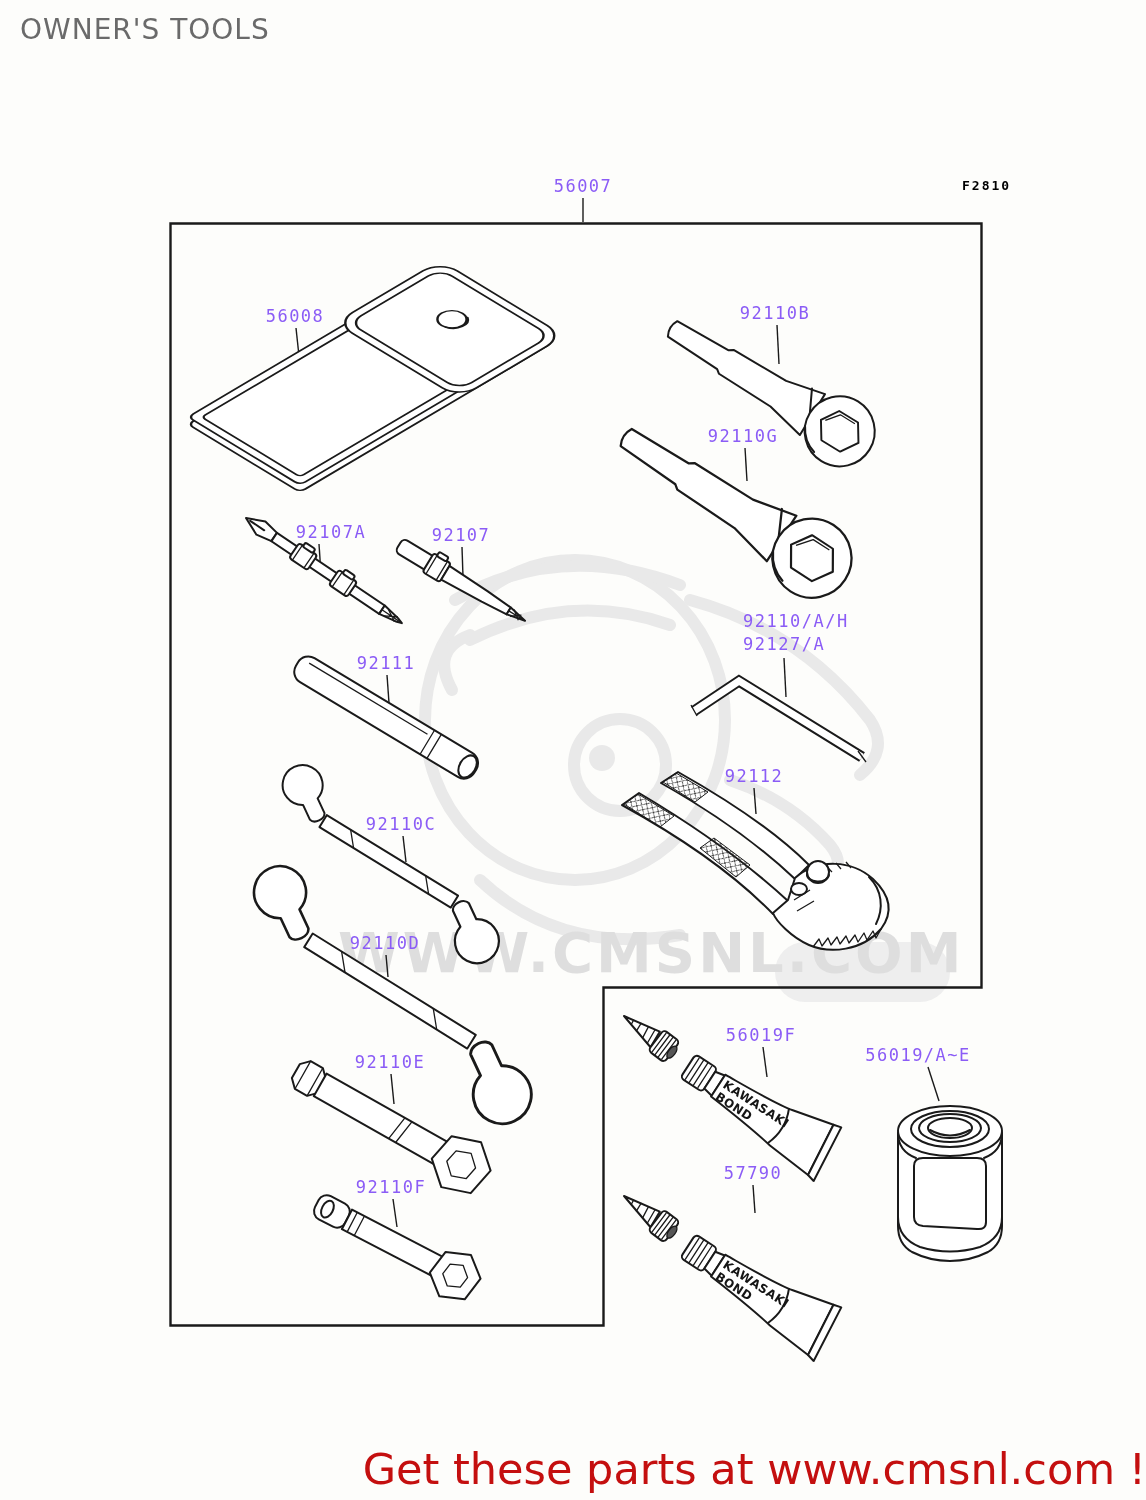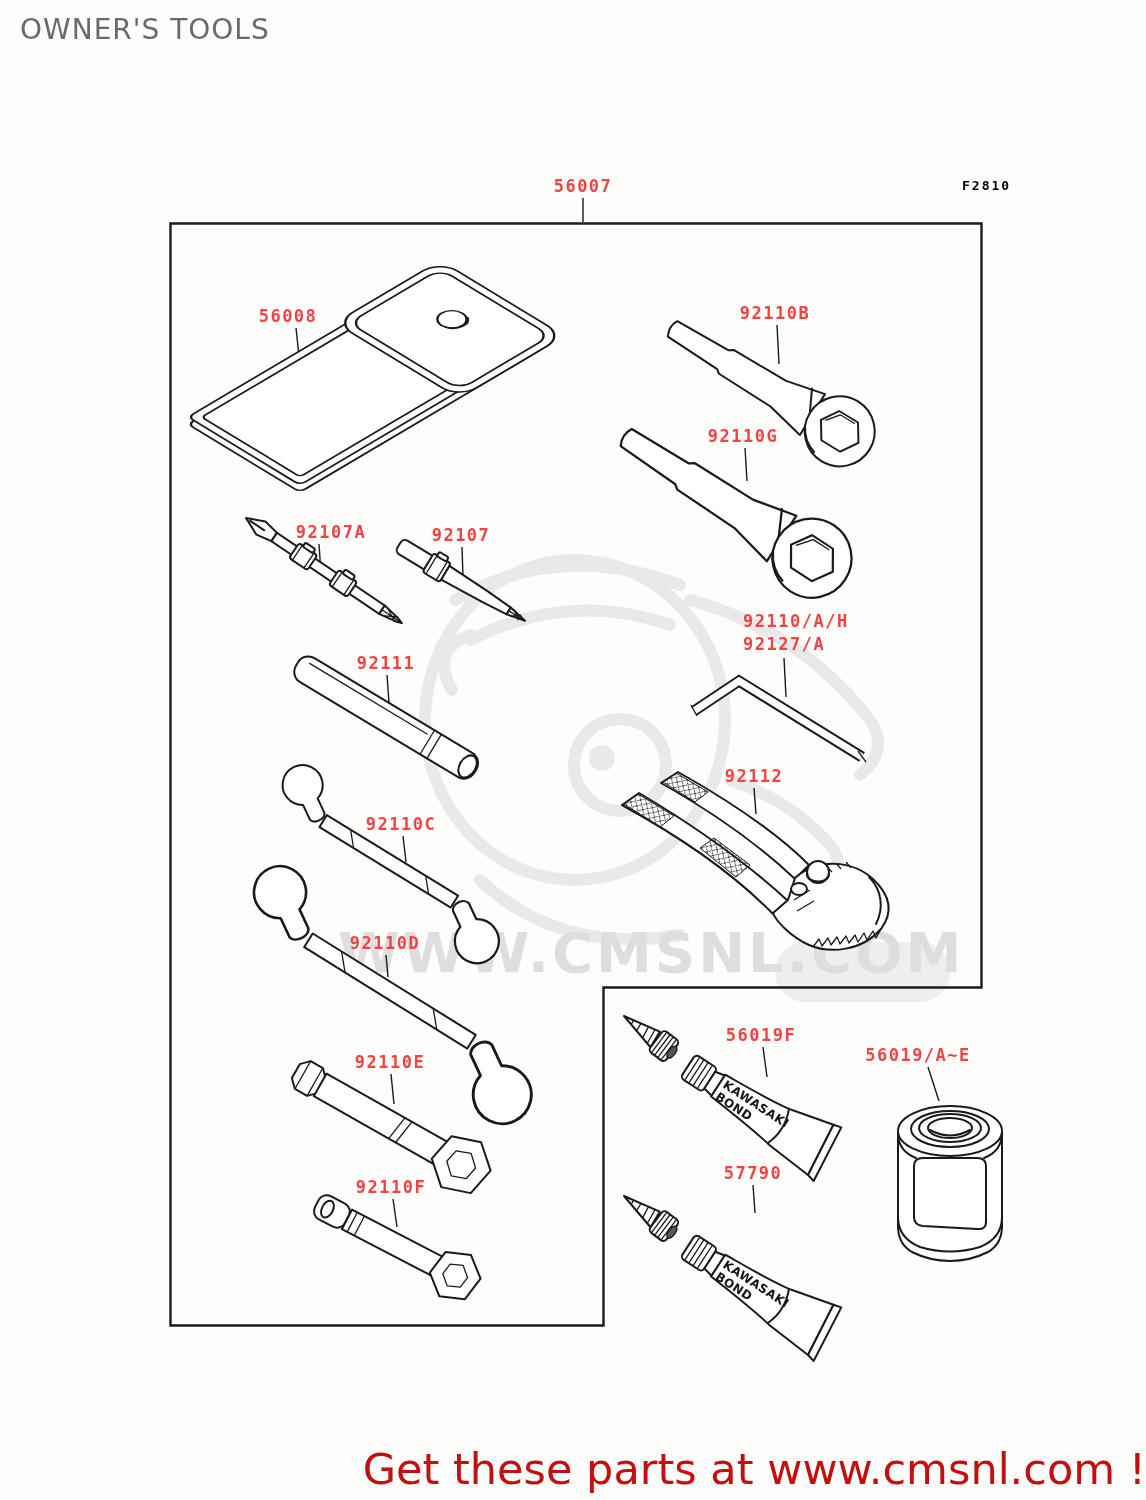--- a/index.html
+++ b/index.html
@@ -3,21 +3,21 @@
 <meta charset="utf-8">
 <style>
   html,body{margin:0;padding:0;background:#fff;}
   .stage{position:relative;width:1146px;height:1500px;background:#fdfdfb;overflow:hidden;
          font-family:"DejaVu Sans",sans-serif;}
   .page-title{position:absolute;left:20px;top:13px;font-size:28px;color:#6a6a6a;
               letter-spacing:1px;white-space:nowrap;}
   .fig-code{position:absolute;left:962px;top:178px;font-family:"DejaVu Sans Mono",monospace;
             font-weight:bold;font-size:13px;letter-spacing:2px;color:#000000;}
   .plabel{position:absolute;transform:translateX(-50%);font-family:"DejaVu Sans Mono",monospace;
-          font-weight:bold;font-size:17px;letter-spacing:1.5px;color:#ef4444;white-space:nowrap;}
+          font-weight:normal;font-size:17px;letter-spacing:1.5px;color:#8b5cf6;white-space:nowrap;}
   .plabel.leftalign{transform:none;}
   .banner{position:absolute;left:0;top:1444px;width:100%;text-align:right;font-size:43px;
           color:#c40f0f;text-decoration:none;display:block;white-space:nowrap;cursor:pointer;}
   svg.art{position:absolute;left:0;top:0;}
   .o{stroke:#1a1a1a;stroke-width:2;fill:#fff;stroke-linejoin:round;stroke-linecap:round;}
   .l{stroke:#1a1a1a;stroke-width:2;fill:none;stroke-linejoin:round;stroke-linecap:round;}
   .t{stroke:#1a1a1a;stroke-width:1.3;fill:none;stroke-linejoin:round;}
   .ld{stroke:#1a1a1a;stroke-width:1.4;fill:none;}
   .tubetext{font-family:"DejaVu Sans",sans-serif;font-weight:bold;font-size:12px;fill:#151515;
             letter-spacing:0.5px;}
@@ -253,21 +253,21 @@
       <ellipse class="o" cx="950" cy="1131" rx="52" ry="25"></ellipse>
       <ellipse class="l" cx="950" cy="1129" rx="39" ry="18"></ellipse>
       <ellipse class="l" cx="950" cy="1128" rx="31" ry="14"></ellipse>
       <ellipse class="o" cx="950" cy="1128" rx="22" ry="10"></ellipse>
       <path class="l" d="M930,1130 Q950,1141 970,1130"></path>
       <path class="l" d="M914,1166 Q914,1158 923,1158 L977,1158 Q986,1158 986,1166 L986,1222 Q986,1230 977,1229 L923,1226 Q914,1225 914,1217 Z"></path>
     </g>
   </svg>
 
   <div class="plabel" style="left:583px;top:176px">56007</div>
-  <div class="plabel" style="left:288px;top:306px">56008</div>
+  <div class="plabel" style="left:295px;top:306px">56008</div>
   <div class="plabel" style="left:775px;top:303px">92110B</div>
   <div class="plabel" style="left:743px;top:426px">92110G</div>
   <div class="plabel" style="left:331px;top:522px">92107A</div>
   <div class="plabel" style="left:461px;top:525px">92107</div>
   <div class="plabel" style="left:386px;top:653px">92111</div>
   <div class="plabel leftalign" style="left:743px;top:611px">92110/A/H</div>
   <div class="plabel leftalign" style="left:743px;top:634px">92127/A</div>
   <div class="plabel" style="left:754px;top:766px">92112</div>
   <div class="plabel" style="left:401px;top:814px">92110C</div>
   <div class="plabel" style="left:385px;top:933px">92110D</div>

